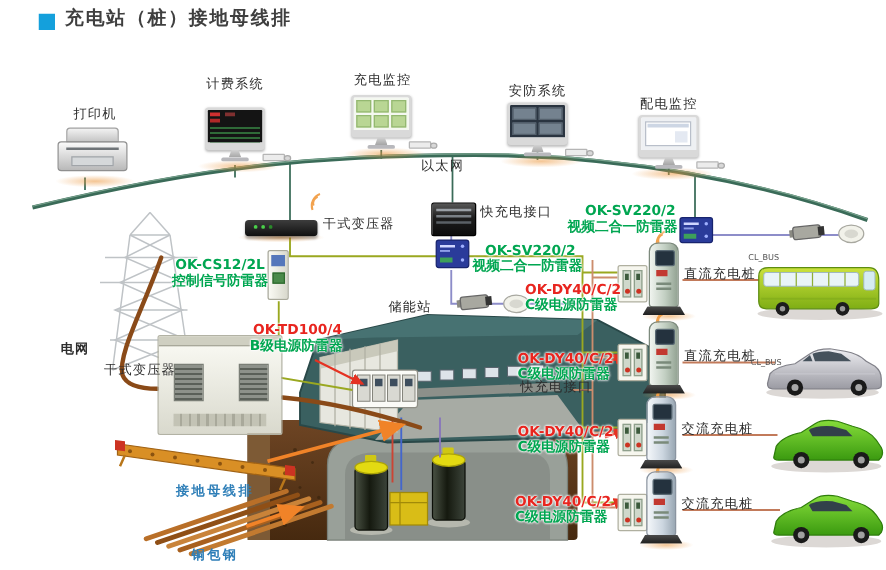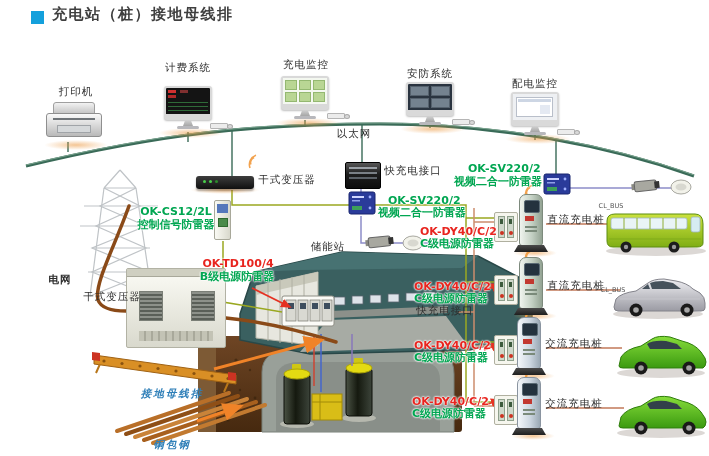--- a/index.html
+++ b/index.html
@@ -8,21 +8,21 @@
   
   .hdr-sq{position:absolute;left:31px;top:11px;width:13px;height:13px;background:#14a0dc;}
   .hdr-title{position:absolute;left:52px;top:5px;font-size:15px;font-weight:bold;color:#3f3f3f;letter-spacing:1.5px;}
   
   .lbl{position:absolute;font-size:10.5px;color:#2d2d2d;text-align:center;white-space:nowrap;line-height:1.15;}
   .lbl-k{letter-spacing:1px;}
   .lbl-g{color:#00a651;font-weight:bold;font-size:11px;letter-spacing:0;
          text-shadow:0 0 2px #fff,0 0 2px #fff,0 0 2px #fff;}
   .lbl-r{color:#e8251f;font-weight:bold;font-size:11px;letter-spacing:0;
          text-shadow:0 0 2px #fff,0 0 2px #fff,0 0 2px #fff;}
-  .lbl-b{color:#2f7fb8;font-weight:bold;font-size:10.5px;letter-spacing:2px;font-style:italic;}
+  .lbl-b{color:#2f7fb8;font-weight:bold;font-size:10.5px;letter-spacing:2px;}
   .lbl-tiny{font-size:6.5px;color:#555;letter-spacing:0;}
   .svg-layer{position:absolute;left:0;top:0;}
   
   .shadow{position:absolute;background:radial-gradient(ellipse at center,rgba(235,150,60,.55) 0%,rgba(235,150,60,0) 70%);}
   
   .printer{position:absolute;left:46px;top:102px;width:56px;}
   .pr-top{width:40px;height:10px;margin:0 auto;background:linear-gradient(#f2f2f2,#c6c6c6);border:1px solid #9f9f9f;border-radius:3px 3px 0 0;}
   .pr-body{width:56px;height:24px;background:linear-gradient(#fafafa,#b9b9b9);border:1px solid #8f8f8f;border-radius:3px;position:relative;margin-top:-1px;box-sizing:border-box;}
   .pr-body::before{content:"";position:absolute;top:4px;left:6px;right:6px;height:2px;background:#6f7478;}
   .pr-body::after{content:"";position:absolute;bottom:3px;left:10px;right:10px;height:6px;background:#d5d8da;border:1px solid #a0a4a8;}

